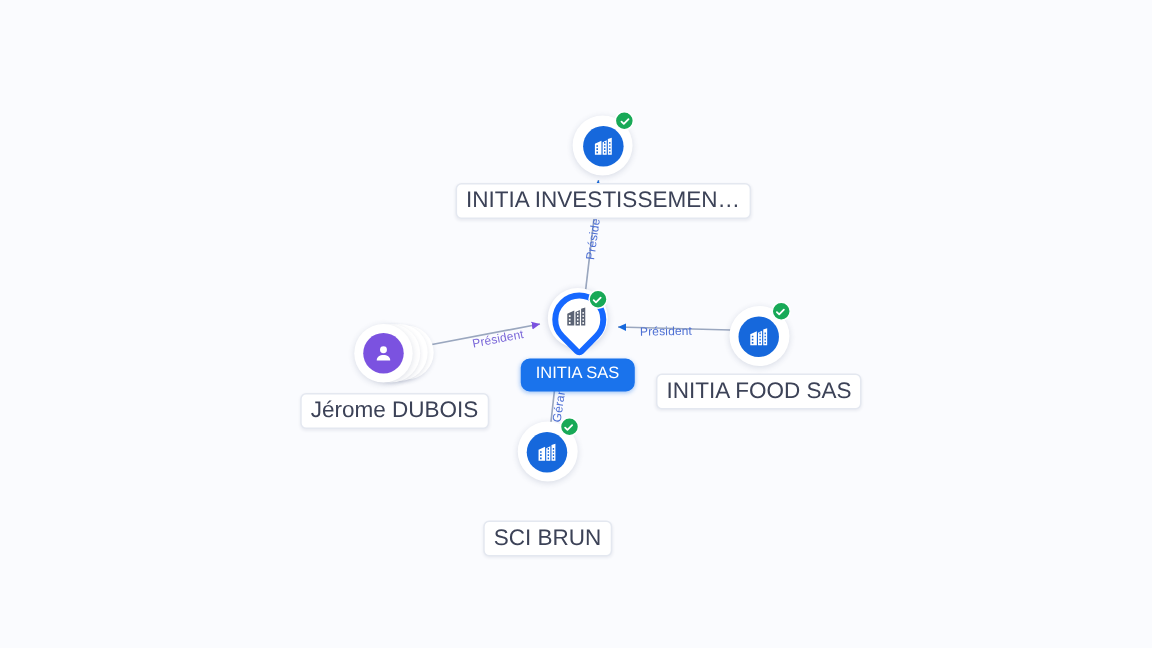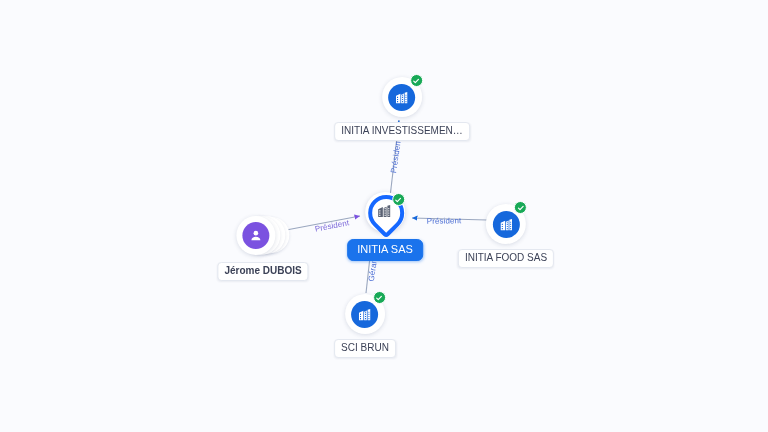--- a/index.html
+++ b/index.html
@@ -46,21 +46,21 @@
   .node-art {
     position: relative;
     width: 46px;
     height: 46px;
     display: flex;
     align-items: center;
     justify-content: center;
   }
   .node-label {
     margin-top: 2px;
-    font-size: 10px;
+    font-size: 15px;
     color: #3c4257;
     background: #ffffff;
     border: 1px solid #e4e8f0;
     border-radius: 4px;
     padding: 2px 6px 3px 6px;
     white-space: nowrap;
     box-shadow: 0 1px 2px rgba(30,40,80,0.07);
     line-height: 1.15;
   }
   .node-label.selected {
@@ -240,38 +240,38 @@
       </div>
       <div class="badge" style="right:2px; top:0px;">
         <svg width="8" height="8" viewBox="0 0 12 12">
           <path d="M2.4 6.2 L4.7 8.4 L9.4 3.6" stroke="#ffffff" stroke-width="1.8" fill="none" stroke-linecap="round" stroke-linejoin="round"></path>
         </svg>
       </div>
     </div>
     <div class="node-label">INITIA FOOD SAS</div>
   </div>
 
-  <div class="node" style="left:263px; top:214px; transform: translateX(-50%); font-weight: bold;">
+  <div class="node" style="left:263px; top:214px; transform: translateX(-50%);">
     <div class="node-art" style="width:54px;">
       <div class="stack" style="width:36px; height:36px; left:17px; top:3px;"></div>
       <div class="stack" style="width:38px; height:38px; left:11px; top:2px;"></div>
       <div class="stack" style="width:39px; height:39px; left:5px; top:2px;"></div>
       <div class="disc-outer" style="position:absolute; left:0px; top:2px; width:39px; height:39px;">
         <div class="disc-inner violet">
           <svg width="15" height="15" viewBox="0 0 24 24">
             <circle cx="12" cy="8.2" r="3.7" fill="#ffffff"></circle>
             <path fill="#ffffff" d="M4.8 19.6c0-3.7 3.3-5.7 7.2-5.7s7.2 2 7.2 5.7z"></path>
           </svg>
         </div>
       </div>
     </div>
     <div class="node-label">Jérome DUBOIS</div>
   </div>
 
-  <div class="node" style="left:365px; top:291px; transform: translateX(-50%);">
+  <div class="node" style="left:365px; top:278px; transform: translateX(-50%); gap: 21px;">
     <div class="node-art">
       <div class="disc-outer">
         <div class="disc-inner">
           <svg width="15" height="15" viewBox="0 0 24 24">
             <path fill="#ffffff" d="M3 21V9.2l7-3.1V21H3zm1.6-1.6h1.7v-1.8H4.6v1.8zm0-3.4h1.7v-1.8H4.6V16zm0-3.4h1.7v-1.8H4.6v1.8z"></path>
             <path fill="#ffffff" d="M11.2 21V7.6l4.4-2v15.4h-4.4zm1.5-1.6h1.5v-1.8h-1.5v1.8zm0-3.4h1.5v-1.8h-1.5V16zm0-3.4h1.5v-1.8h-1.5v1.8zm0-3.4h1.5V7.4h-1.5v1.8z"></path>
             <path fill="#ffffff" d="M16.8 21V4.2L21 3v18h-4.2zm1.4-1.6h1.4v-1.8h-1.4v1.8zm0-3.4h1.4v-1.8h-1.4V16zm0-3.4h1.4v-1.8h-1.4v1.8zm0-3.4h1.4V7.4h-1.4v1.8z"></path>
           </svg>
         </div>
       </div>

